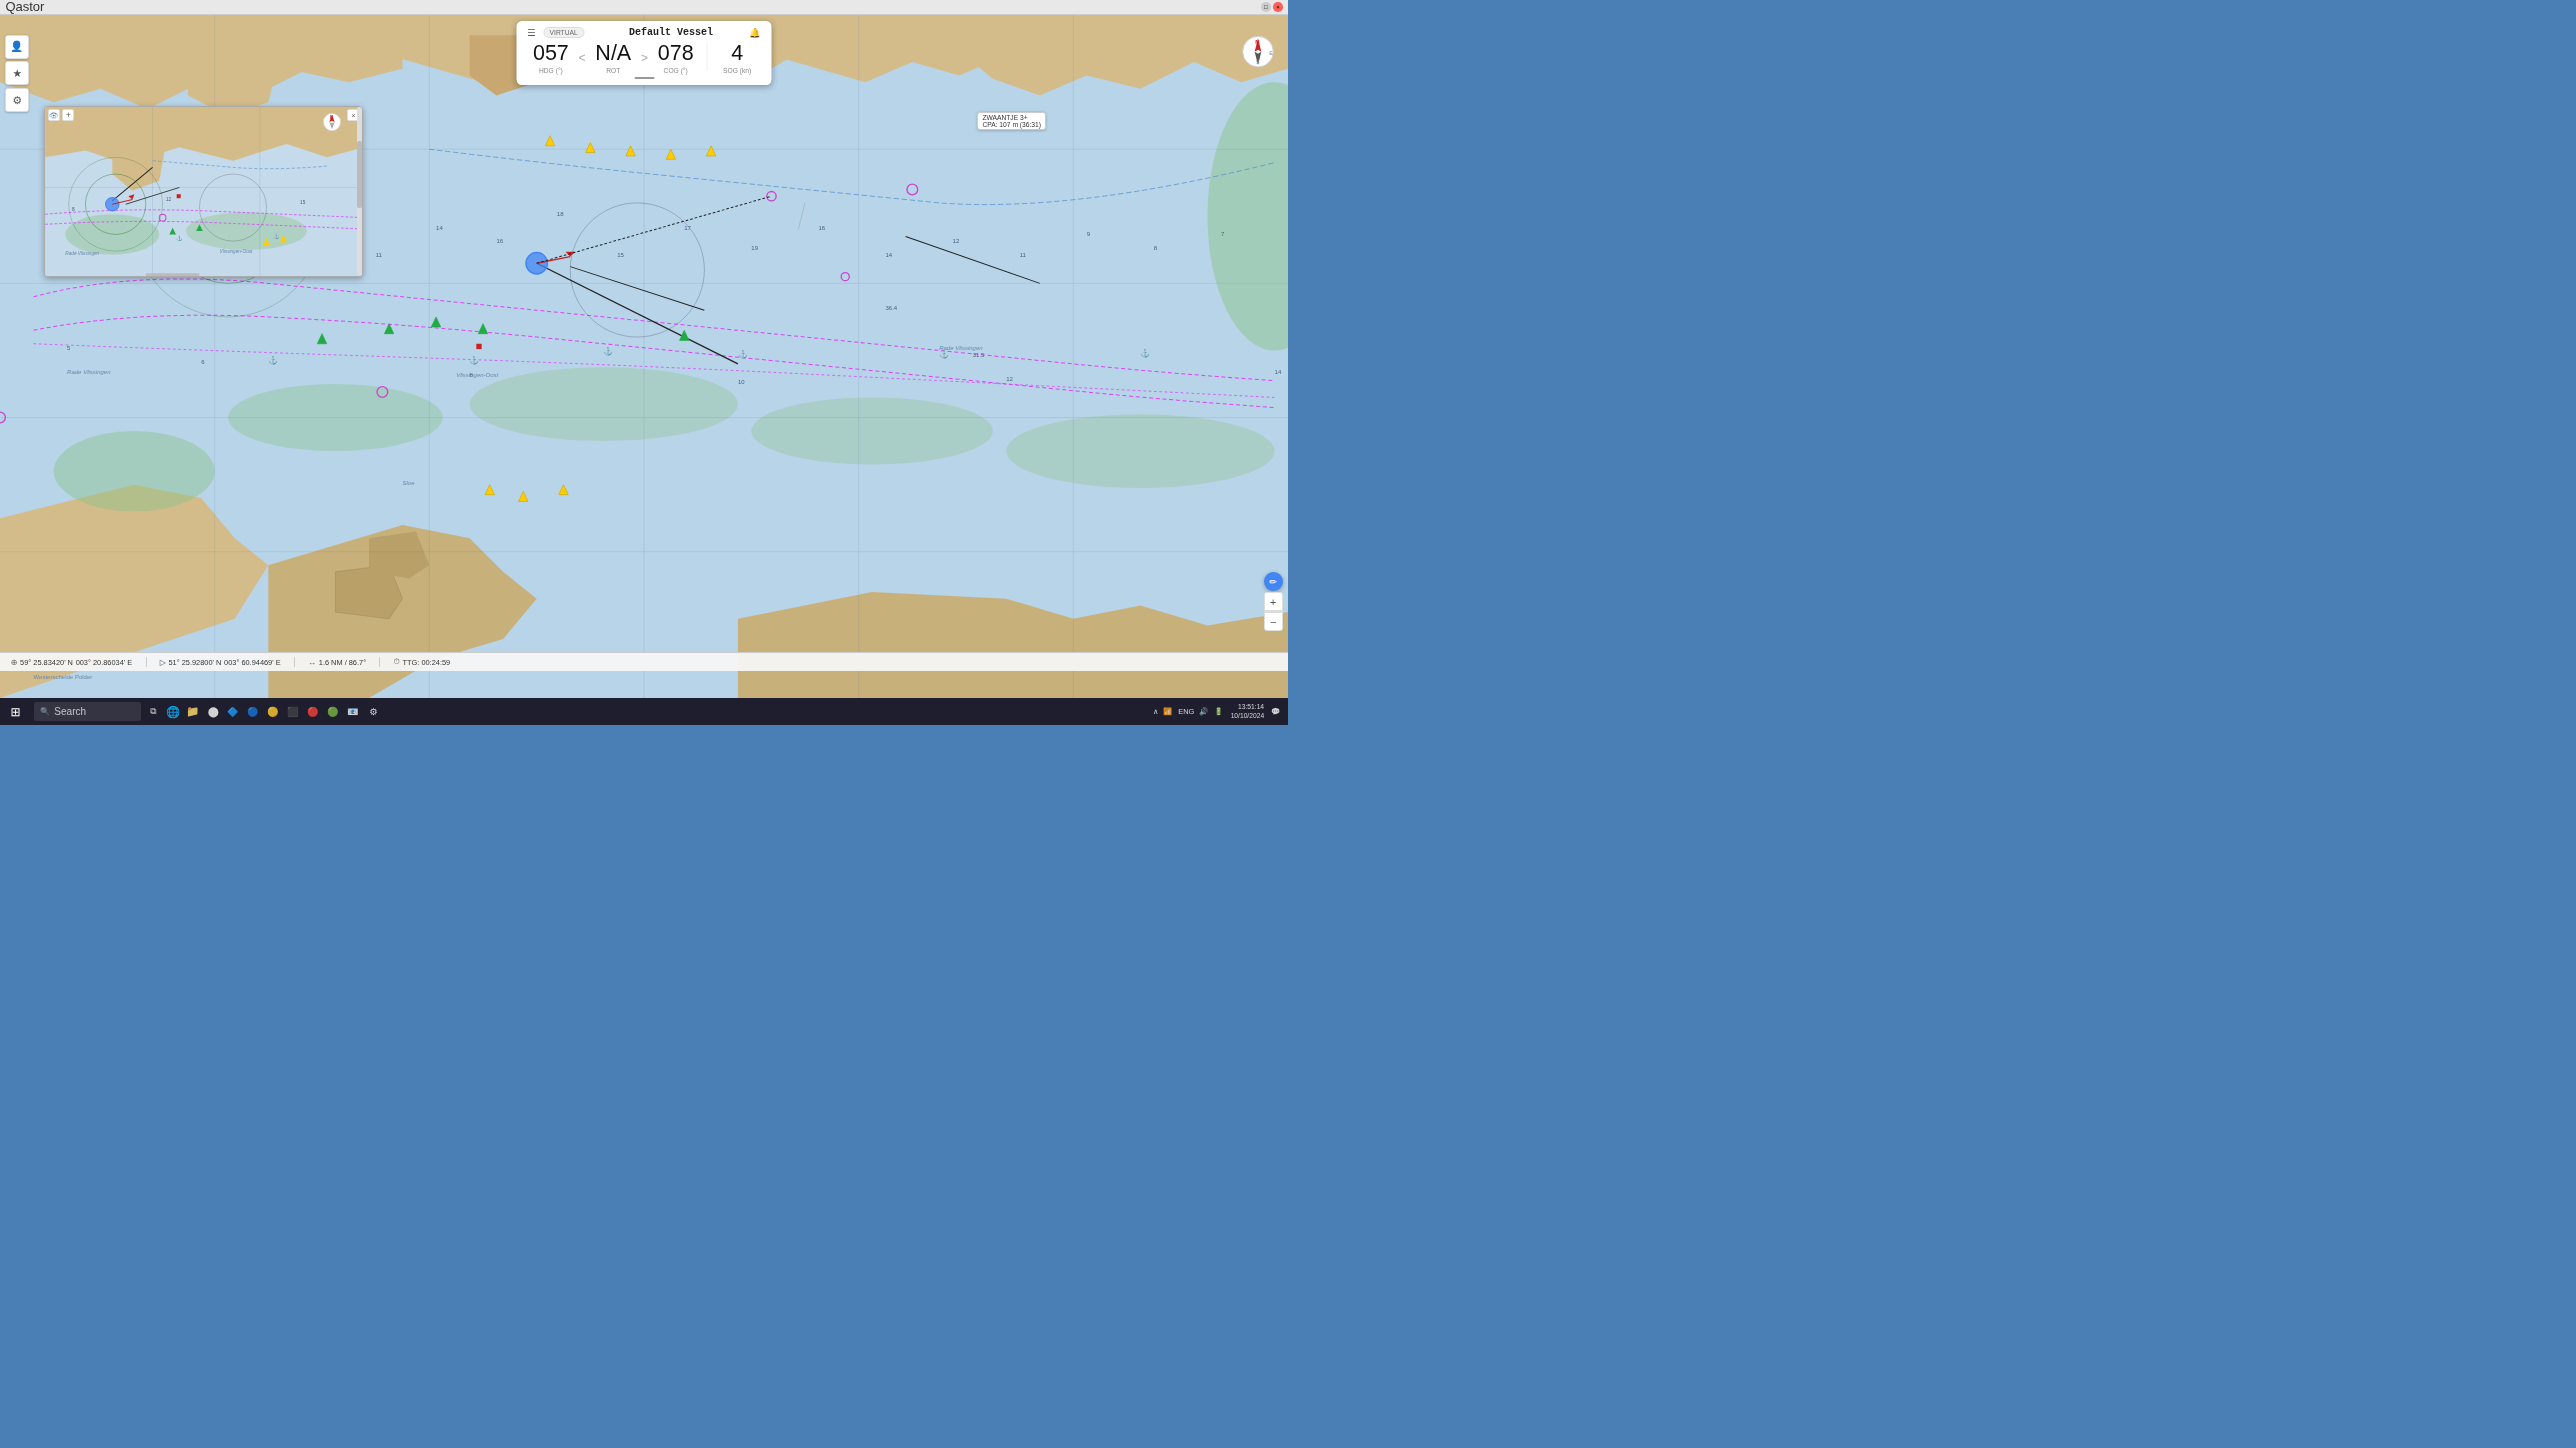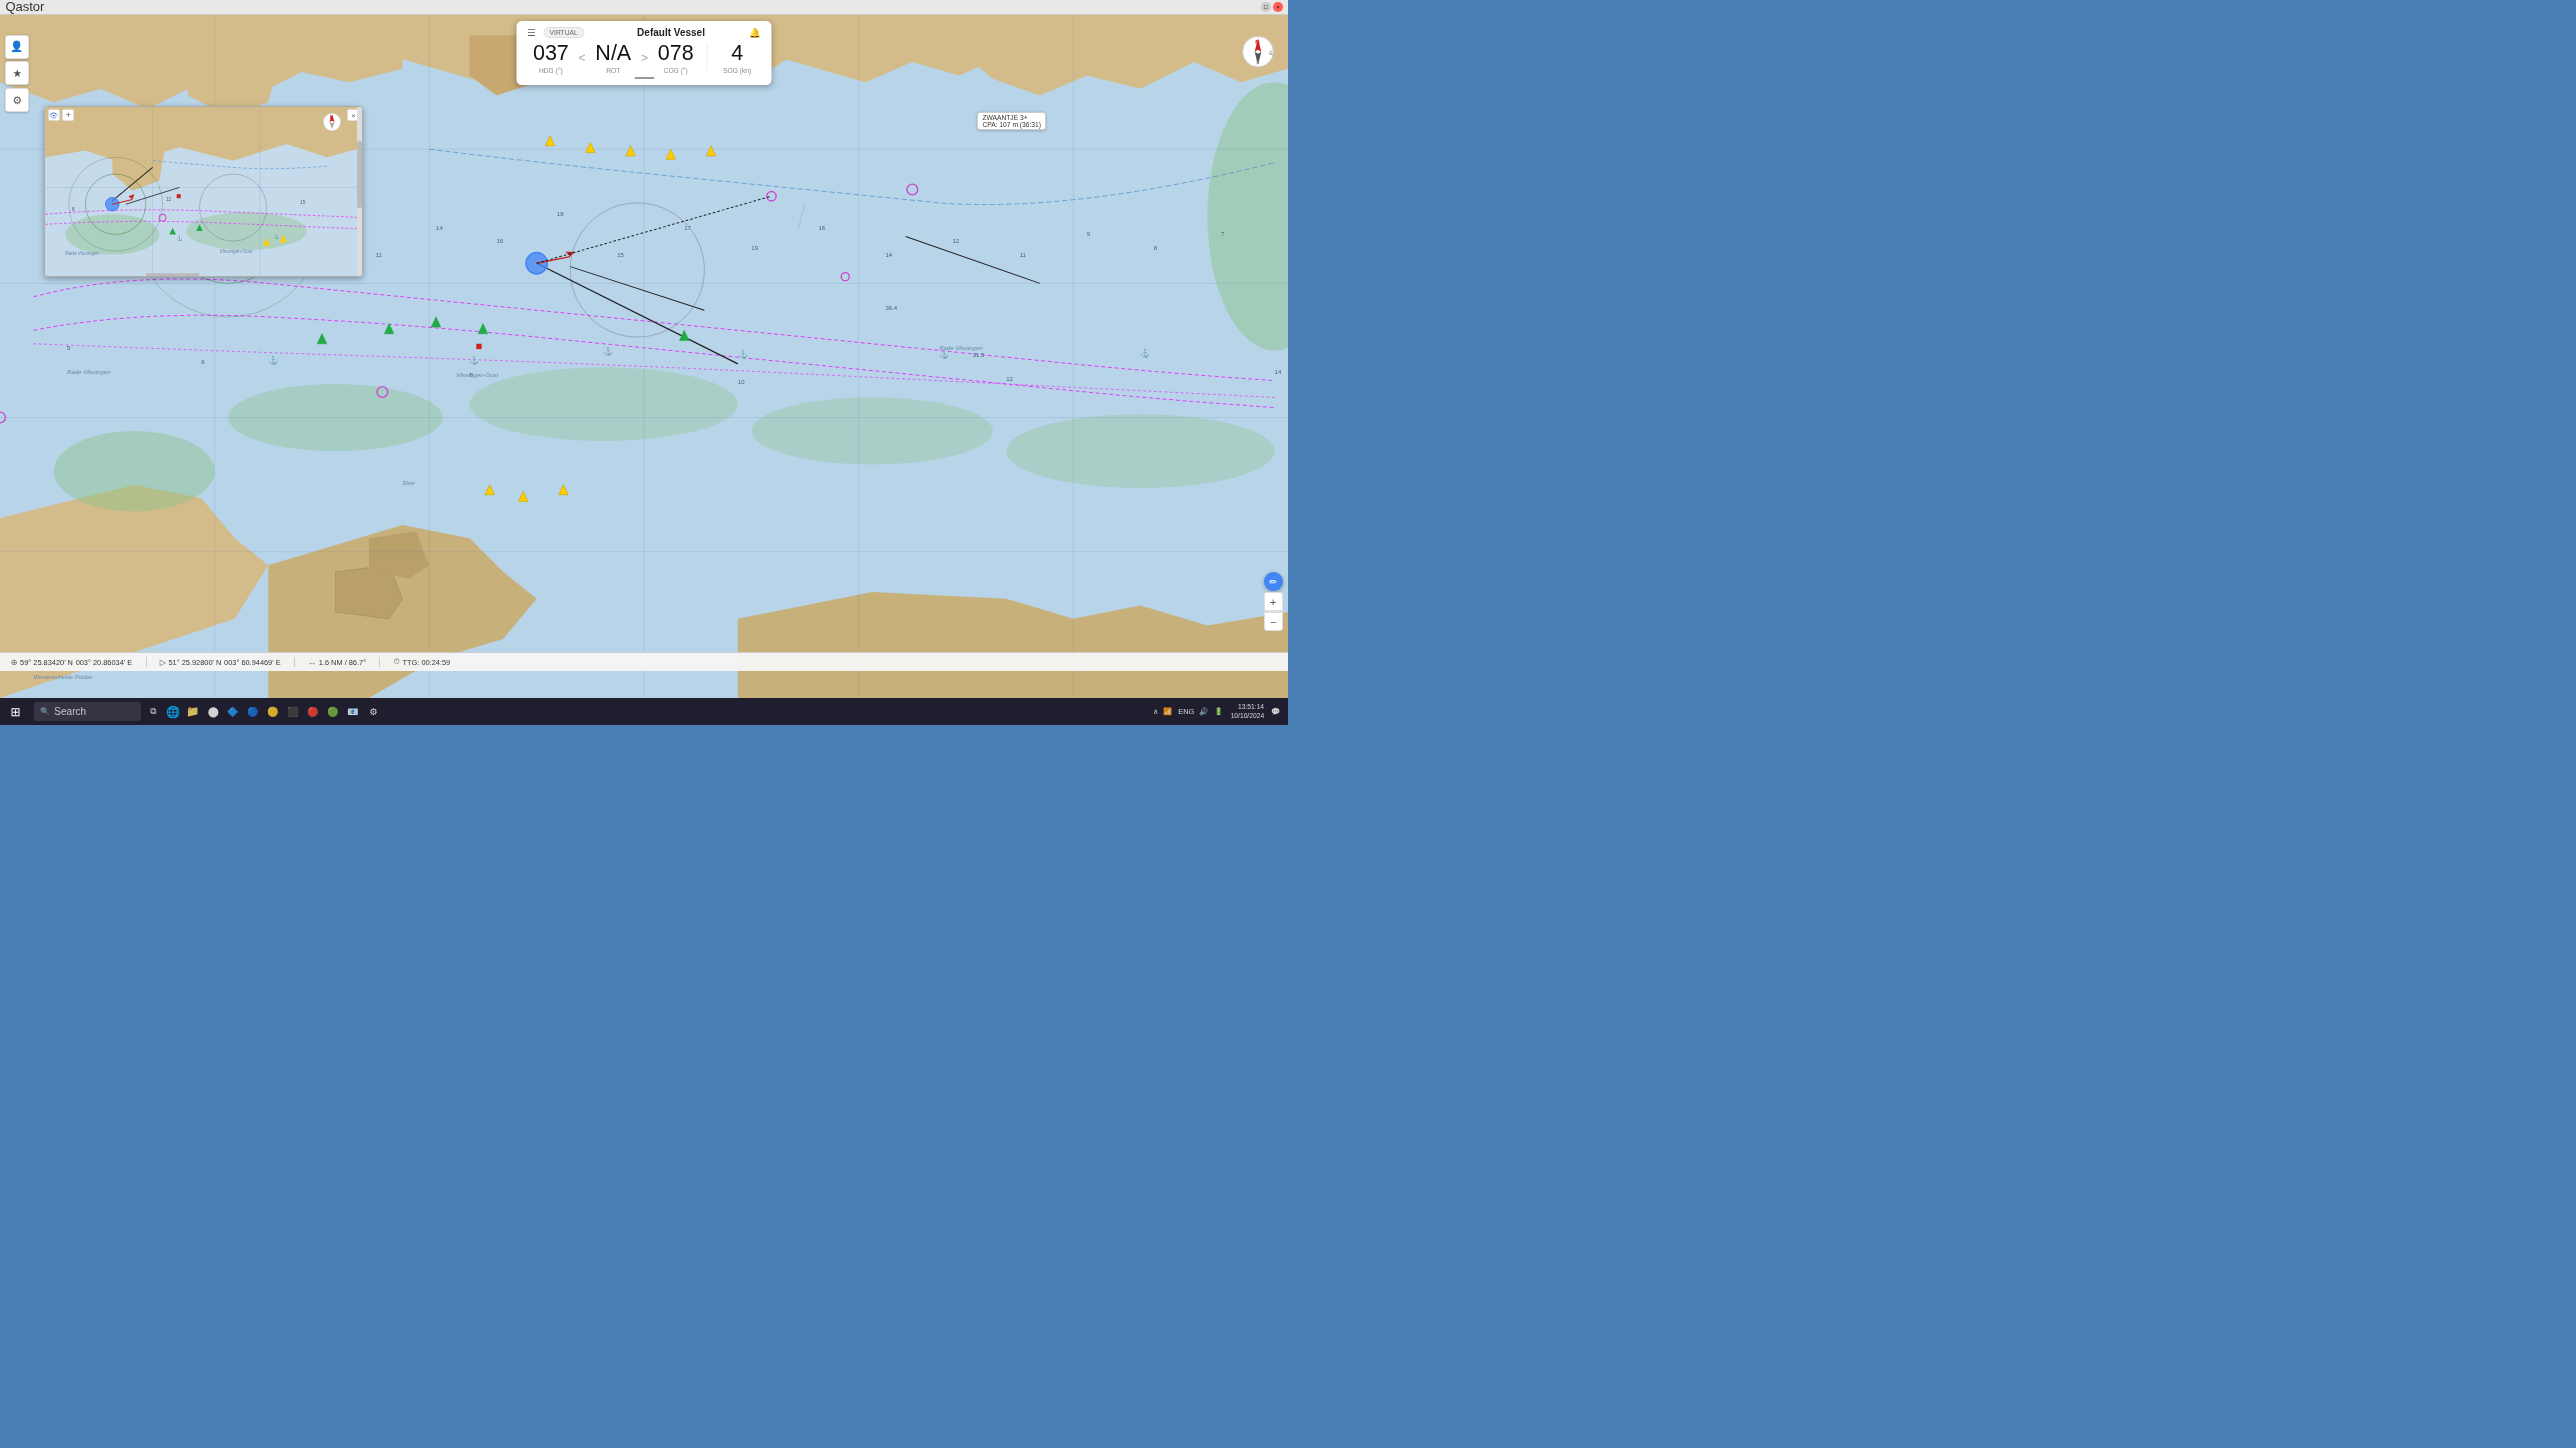--- a/index.html
+++ b/index.html
@@ -564,26 +564,26 @@
     </button>
     <button class="toolbar-btn">
       <span>⚙</span>
     </button>
   </div>
 
   <div id="vessel-panel">
     <div id="vessel-header">
       <span class="panel-menu-icon">☰</span>
       <span class="panel-virtual-badge">VIRTUAL</span>
-      <span id="vessel-title" style="margin-left:54px;">Default Vessel</span>
+      <span id="vessel-title" style="margin-left:54px;font-family:Liberation Mono, monospace;">Default Vessel</span>
       <span class="panel-bell-icon">🔔</span>
     </div>
     <div id="vessel-data">
       <div class="vessel-stat">
-        <div class="vessel-stat-value">037</div>
+        <div class="vessel-stat-value">057</div>
         <div class="vessel-stat-label">HDG (°)</div>
       </div>
       <span class="vessel-sep">&lt;</span>
       <div class="vessel-stat">
         <div class="vessel-stat-value">N/A</div>
         <div class="vessel-stat-label">ROT</div>
       </div>
       <span class="vessel-sep">&gt;</span>
       <div class="vessel-stat">
         <div class="vessel-stat-value">078</div>

